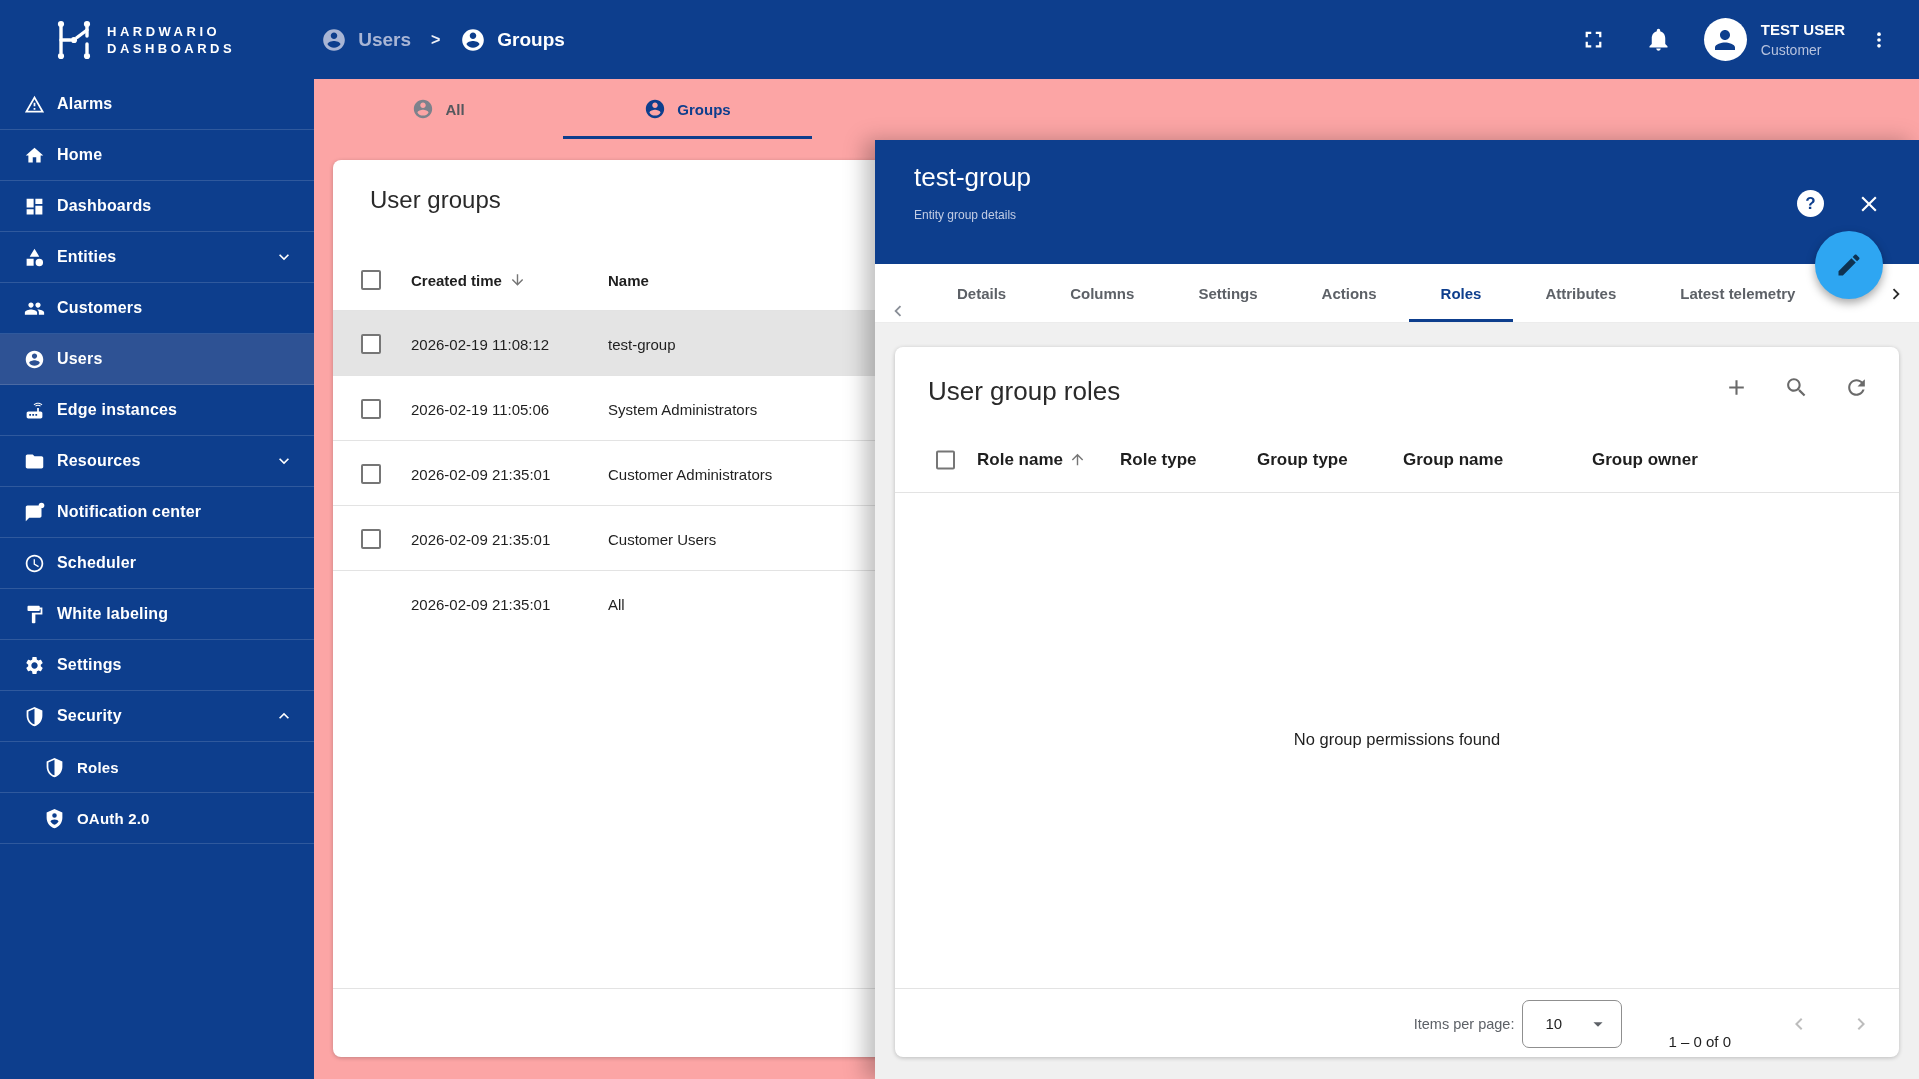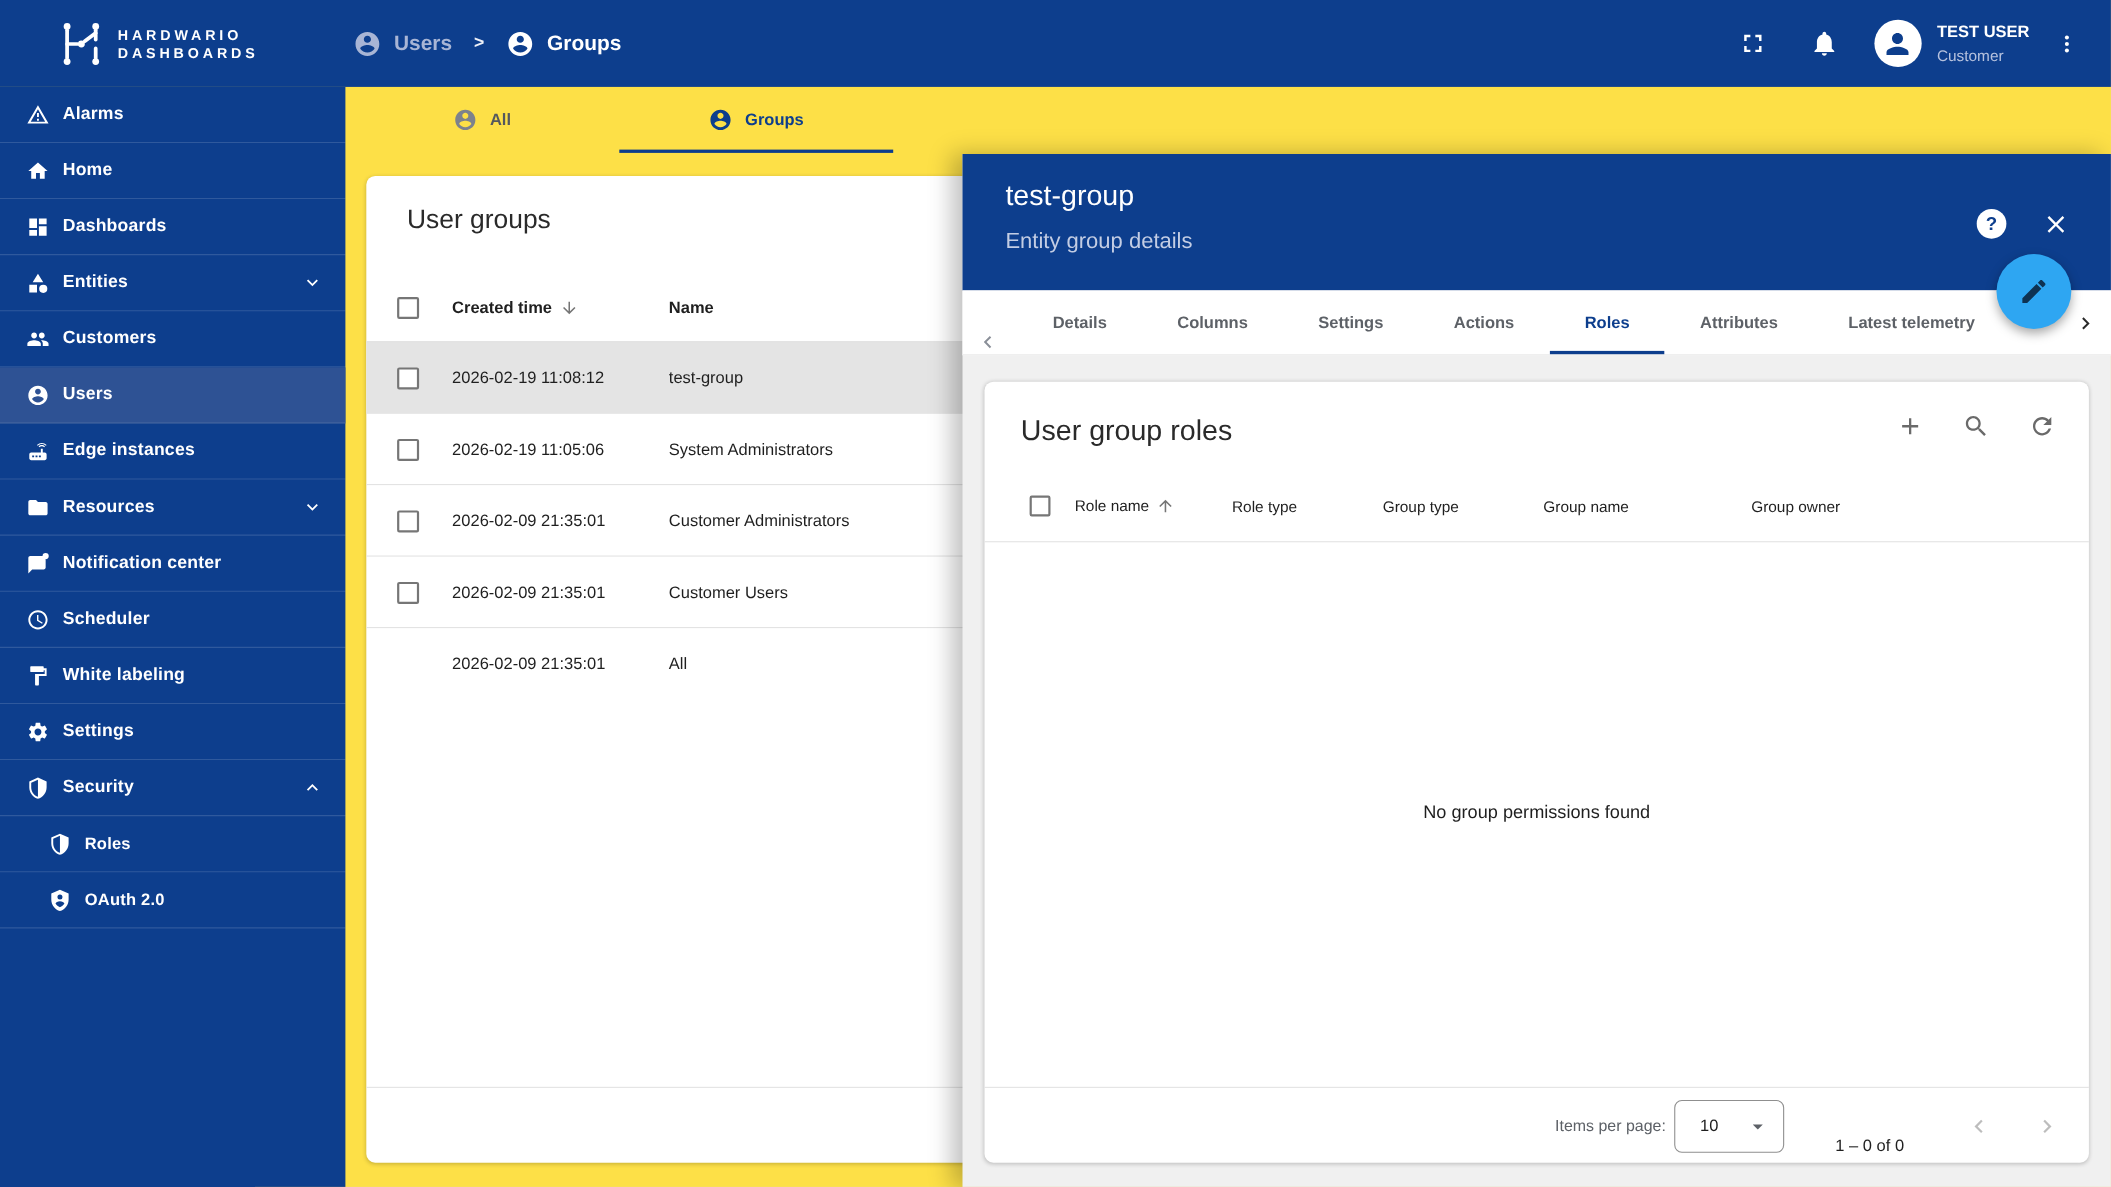--- a/index.html
+++ b/index.html
@@ -1,16 +1,16 @@
 <!DOCTYPE html>
 <html><head>
 <meta charset="utf-8">
 <style>
   html,body{margin:0;padding:0;background:#d8d8d8;}
-  .screen{position:relative;width:1919px;height:1079px;background:#fde047;
+  .screen{position:relative;width:1919px;height:1079px;background:#fca5a5;
     font-family:"Liberation Sans",sans-serif;overflow:hidden;}
   svg{display:block}
 
   
   .topbar{position:absolute;left:0;top:0;width:1919px;height:79px;background:#0d3e8d;
     display:flex;align-items:center;color:#fff;z-index:20;}
   .logo{display:flex;align-items:center;margin-left:54px;cursor:pointer;}
   .logo-mark{width:40px;height:44px;}
   .logo-text{margin-left:13px;font-size:13px;font-weight:bold;letter-spacing:3.5px;line-height:17px;color:#fff;}
   .breadcrumb{display:flex;align-items:center;margin-left:86px;font-size:19px;font-weight:bold;}
@@ -70,21 +70,21 @@
   .g-cell{position:absolute;top:50%;transform:translateY(-50%);font-size:15px;color:#1f1f1f;}
   .cell-date{left:78px;}
   .cell-name{left:275px;}
   .gc-bottom-divider{position:absolute;left:0;right:0;top:828px;border-top:1px solid #e3e3e3;}
 
   
   .panel{position:absolute;left:875px;top:140px;width:1044px;bottom:0;background:#f0f0f0;
     box-shadow:-10px 0 20px rgba(0,0,0,.25);z-index:30;}
   .p-header{position:absolute;left:0;top:0;width:100%;height:124px;background:#0d3e8d;color:#fff;}
   .p-title{position:absolute;left:39px;top:22px;font-size:26px;}
-  .p-sub{position:absolute;left:39px;top:68px;font-size:20px;color:#c3cde4;}
+  .p-sub{position:absolute;left:39px;top:68px;font-size:12px;color:#c3cde4;}
   .p-help{position:absolute;left:922px;top:50px;width:27px;height:27px;border-radius:50%;background:#fff;
     color:#0d3e8d;font-weight:bold;font-size:17px;display:flex;align-items:center;justify-content:center;cursor:pointer;}
   .p-close{position:absolute;left:981px;top:51px;width:26px;height:26px;fill:#fff;cursor:pointer;}
   .fab{position:absolute;left:940px;top:91px;width:68px;height:68px;border-radius:50%;background:#2ea6f2;
     display:flex;align-items:center;justify-content:center;box-shadow:0 4px 10px rgba(0,0,0,.35);z-index:8;cursor:pointer;}
   .fab svg{width:28px;height:28px;fill:#0e3252;}
   .p-tabs{position:absolute;left:0;top:124px;width:100%;height:59px;background:#fff;
     display:flex;align-items:flex-end;border-bottom:1px solid #ececec;box-sizing:border-box;}
   .pt-chev{width:22px;height:22px;cursor:pointer;}
   .pt-chev-left{margin-left:12px;fill:#8a8f98;}
@@ -95,21 +95,21 @@
   .ptab.active{color:#0d3e8d;border-bottom:3px solid #0d3e8d;padding-top:3px;}
 
   
   .roles-card{position:absolute;left:20px;top:207px;width:1004px;height:710px;background:#fff;
     border-radius:8px;box-shadow:0 1px 4px rgba(0,0,0,.22);}
   .rc-title{position:absolute;left:33px;top:29px;font-size:26px;color:#2a2a2a;}
   .rc-icons{position:absolute;top:28px;right:30px;display:flex;gap:35px;}
   .rc-icons svg{width:25px;height:25px;fill:#6a6a6a;cursor:pointer;}
   .rc-head{position:absolute;left:0;top:80px;width:100%;height:65px;}
   .rc-check{position:absolute;left:41px;top:50%;transform:translateY(-50%);width:19px;height:19px;}
-  .rc-col{position:absolute;top:50%;transform:translateY(-50%);font-size:14px;font-weight:normal;color:#1f1f1f;
+  .rc-col{position:absolute;top:50%;transform:translateY(-50%);font-size:17px;font-weight:bold;color:#1f1f1f;
     display:flex;align-items:center;gap:6px;cursor:pointer;}
   .rcc0{left:82px;} .rcc1{left:225px;} .rcc2{left:362px;} .rcc3{left:508px;} .rcc4{left:697px;}
   .rc-divider{position:absolute;left:0;right:0;top:145px;border-top:1px solid #e3e3e3;}
   .rc-empty{position:absolute;left:0;width:100%;top:383px;text-align:center;font-size:16.5px;color:#1f1f1f;}
   .rc-footer{position:absolute;left:0;right:0;top:641px;height:69px;border-top:1px solid #e3e3e3;
     display:flex;align-items:center;justify-content:flex-end;font-size:14.5px;color:#5d6167;}
   .ipp-select{margin-left:8px;box-sizing:border-box;width:100px;height:48px;border:1px solid #8f8f8f;
     border-radius:7px;display:flex;align-items:center;color:#1f1f1f;cursor:pointer;background:#fff;}
   .ipp-value{padding-left:22px;font-size:15px;}
   .ipp-caret{margin-left:auto;margin-right:12px;width:22px;height:22px;fill:#5d6167;}

